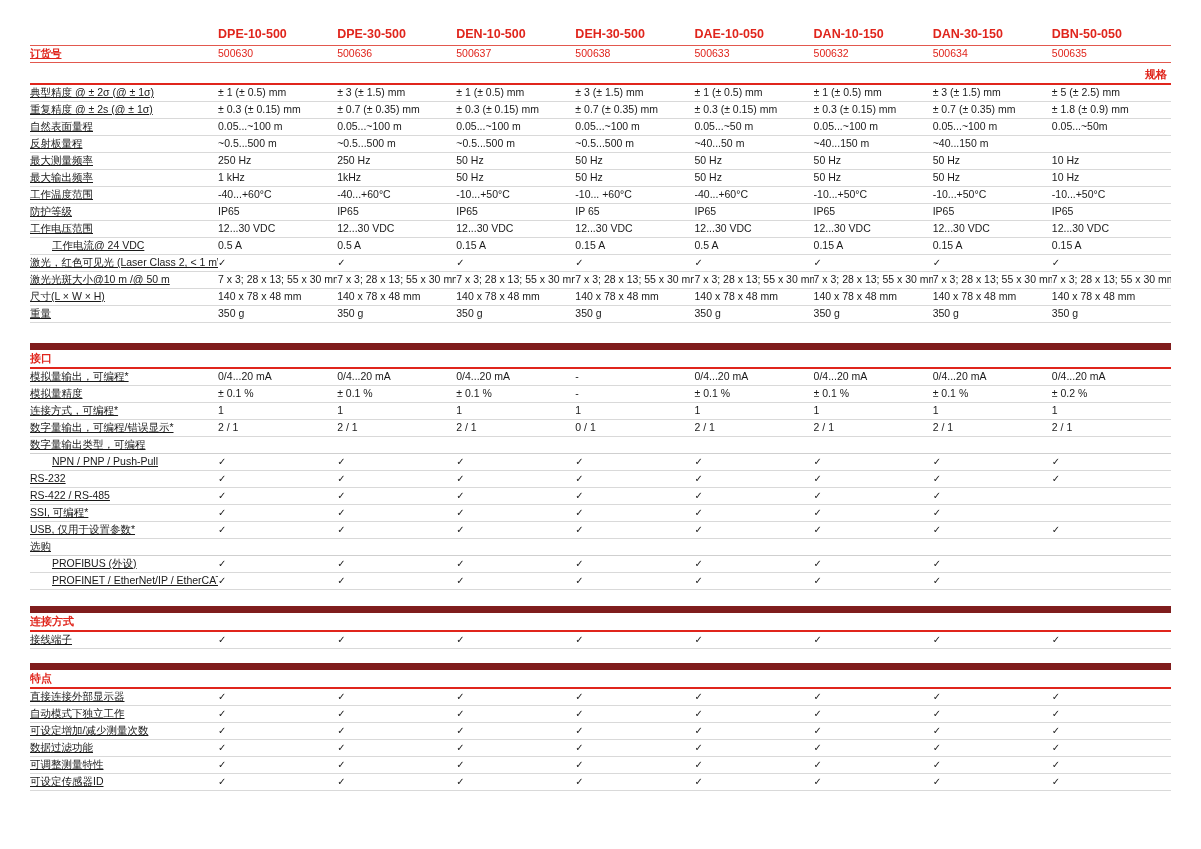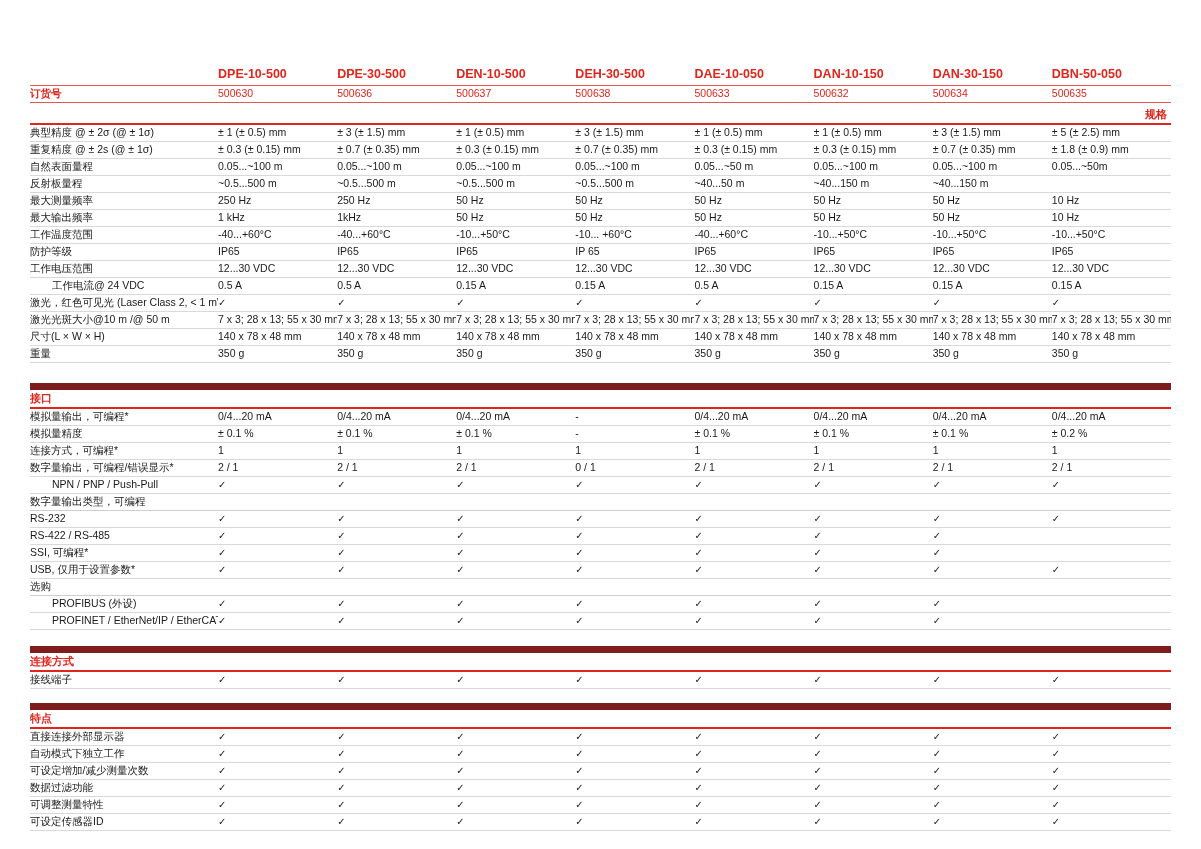--- a/index.html
+++ b/index.html
@@ -2,21 +2,21 @@
 <html><head>
 <meta charset="utf-8">
 <style>
   html,body{margin:0;padding:0;background:#ffffff;}
   body{
     width:1201px;height:849px;overflow:hidden;
     font-family:"Liberation Sans","DejaVu Sans",sans-serif;
     color:#1a1a1a;-webkit-font-smoothing:antialiased;
   }
   .sheet{padding:26px 30px 0 30px;}
-  table{border-collapse:collapse;table-layout:fixed;width:1141px;margin-top:40px;}
+  table{border-collapse:collapse;table-layout:fixed;width:1141px;}
   col.label-col{width:188px;}
   col.data-col{width:119.1px;}
   th,td{
     font-size:10.5px;line-height:13px;text-align:left;vertical-align:bottom;
     padding:1px 4px 2px 0;font-weight:normal;white-space:nowrap;overflow:hidden;
   }
   thead th.product{
     color:#e0251c;font-weight:bold;font-size:12.5px;line-height:15px;
     border-bottom:1px solid #e2584e;padding-bottom:3px;
   }
@@ -25,21 +25,21 @@
   tr.order td.label{font-weight:bold;}
   tr.section td{
     color:#e0251c;font-weight:bold;font-size:11px;
     border-bottom:2px solid #e0251c;border-top:7px solid #7f1d1d;
     padding-top:2px;padding-bottom:2px;
   }
   tr.section.first td{border-top:none;text-align:right;}
   tr.spacer td{border:none;padding:0;}
   tr.data td{border-bottom:1px solid #d9d9d9;}
   tr.data.subheader td{border-bottom:1px solid #cfcfcf;}
-  td.label{padding-right:6px;}
+  td.label{padding-right:6px;text-decoration:underline;}
   td.label.indent{padding-left:22px;}
   td.val.check{font-size:10px;}
 </style>
 </head>
 <body>
 
 <div class="sheet">
   <table>
     <colgroup id="cols">
         <col class="label-col">
@@ -280,41 +280,41 @@
           <td class="label">数字量输出，可编程/错误显示*</td>
           <td class="val">2 / 1</td>
           <td class="val">2 / 1</td>
           <td class="val">2 / 1</td>
           <td class="val">0 / 1</td>
           <td class="val">2 / 1</td>
           <td class="val">2 / 1</td>
           <td class="val">2 / 1</td>
           <td class="val">2 / 1</td>
         </tr>
-        <tr class="data">
-          <td class="label indent">NPN / PNP / Push-Pull</td>
-          <td class="val check">✓</td>
-          <td class="val check">✓</td>
-          <td class="val check">✓</td>
-          <td class="val check">✓</td>
-          <td class="val check">✓</td>
-          <td class="val check">✓</td>
-          <td class="val check">✓</td>
-          <td class="val check">✓</td>
-        </tr>
         <tr class="data subheader">
           <td class="label">数字量输出类型，可编程</td>
           <td class="val"></td>
           <td class="val"></td>
           <td class="val"></td>
           <td class="val"></td>
           <td class="val"></td>
           <td class="val"></td>
           <td class="val"></td>
           <td class="val"></td>
+        </tr>
+        <tr class="data">
+          <td class="label indent">NPN / PNP / Push-Pull</td>
+          <td class="val check">✓</td>
+          <td class="val check">✓</td>
+          <td class="val check">✓</td>
+          <td class="val check">✓</td>
+          <td class="val check">✓</td>
+          <td class="val check">✓</td>
+          <td class="val check">✓</td>
+          <td class="val check">✓</td>
         </tr>
         <tr class="data">
           <td class="label">RS-232</td>
           <td class="val check">✓</td>
           <td class="val check">✓</td>
           <td class="val check">✓</td>
           <td class="val check">✓</td>
           <td class="val check">✓</td>
           <td class="val check">✓</td>
           <td class="val check">✓</td>

